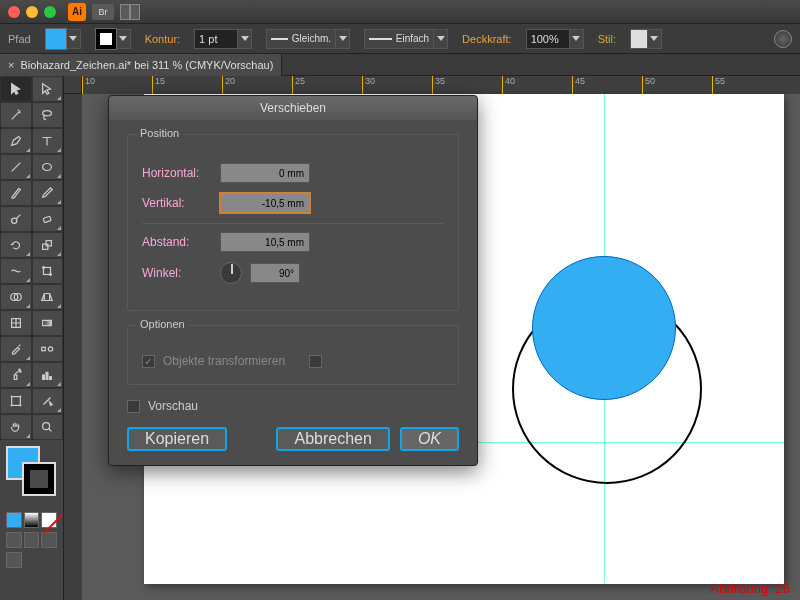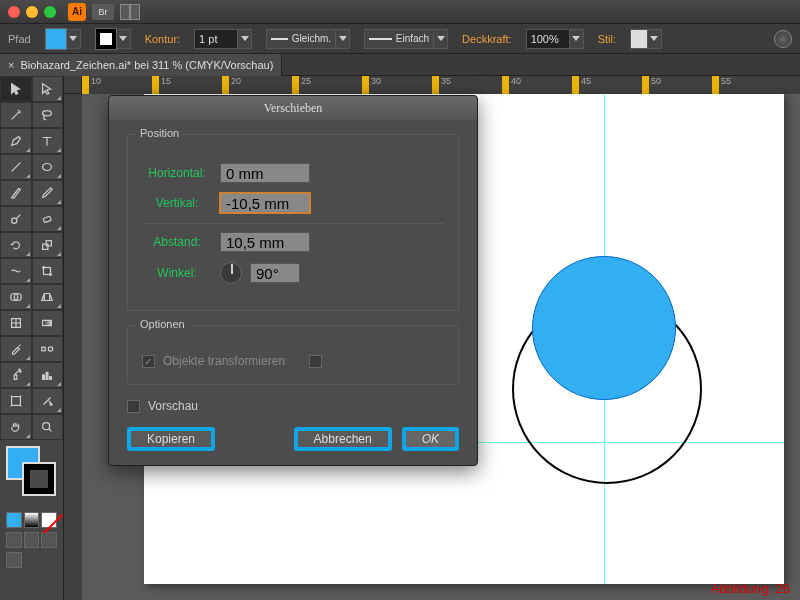--- a/index.html
+++ b/index.html
@@ -39,44 +39,44 @@
 .tool .corner{ position:absolute; right:1px; bottom:1px; width:0;height:0;border-left:4px solid transparent; border-bottom:4px solid #aaa;}
 .fillstroke{ height:60px; position:relative; margin:6px; }
 .fillstroke .fill{ position:absolute; width:34px; height:34px; background:#33aef2; border:2px solid #ddd; top:0; left:0;}
 .fillstroke .stroke{ position:absolute; width:34px; height:34px; border:2px solid #ddd; background:#000; top:16px; left:16px;}
 .fillstroke .stroke::after{content:'';position:absolute;inset:6px;background:#4a4a4a;}
 .minisw { display:flex; gap:2px; padding:0 6px;}
 .minisw div{ width:16px;height:16px;border:1px solid #666;}
 
 .canvas-wrap{ flex:1; background:#5a5a5a; position:relative; }
 .ruler-h{ position:absolute; top:0; left:18px; right:0; height:18px; background:#3f3f3f; color:#aaa; font-size:9px; display:flex;}
-.ruler-h span{ width:70px; border-left:7px solid #eab308; padding-left:2px;}
+.ruler-h span{ width:70px; border-left:1px solid #eab308; padding-left:2px;}
 .ruler-v{ position:absolute; top:18px; left:0; width:18px; bottom:0; background:#3f3f3f;}
 .rc{ position:absolute; top:0;left:0;width:18px;height:18px;background:#3f3f3f;border-right:1px solid #222;border-bottom:1px solid #222;}
 .artboard{ position:absolute; top:18px; left:80px; width:640px; height:490px; background:#fff; box-shadow:3px 3px 8px rgba(0,0,0,.4);}
 .guide-v{ position:absolute; top:0; bottom:0; width:1px; background:#7fd; }
 .guide-h{ position:absolute; left:0; right:0; height:1px; background:#7fd; }
 .circ-outline{ position:absolute; width:190px; height:190px; border:2px solid #000; border-radius:50%; background:transparent;}
 .circ-fill{ position:absolute; width:144px; height:144px; background:#33aef2; border:1px solid #06c; border-radius:50%;}
 
 .dialog{ position:absolute; top:95px; left:108px; width:370px; background:#4c4c4c; border:1px solid #222; box-shadow:0 6px 20px rgba(0,0,0,.5); border-radius:4px; font-size:12px; color:#ccc;}
-.dlg-title{ height:24px; background:linear-gradient(#6a6a6a,#555); border-radius:4px 4px 0 0; display:flex; align-items:center; justify-content:center; color:#ddd; font-size:12px;font-family:Liberation Serif, serif;}
+.dlg-title{ height:24px; background:linear-gradient(#6a6a6a,#555); border-radius:4px 4px 0 0; display:flex; align-items:center; justify-content:center; color:#ddd; font-size:12px;}
 .dlg-body{ padding:14px 18px; }
 .group{ border:1px solid #5a5a5a; border-radius:2px; padding:28px 14px 16px; margin-bottom:14px; position:relative;}
 .group-title{ position:absolute; top:-8px; left:8px; background:#4c4c4c; padding:0 4px; font-size:11px;}
 .frow{ display:flex; align-items:center; margin-bottom:10px; gap:8px;}
-.frow label{ width:70px; text-align:center; color:#22c55e;}
-.tinput{ width:90px; height:20px; background:#888; border:1px solid #555; color:#000; padding:0 5px; font-size:15px;}
+.frow label{ width:70px; text-align:left; color:#f9a8d4;}
+.tinput{ width:90px; height:20px; background:#888; border:1px solid #555; color:#000; padding:0 5px; font-size:10px;text-align:right;}
 .tinput.focus{ border:1px solid #d08030; box-shadow:0 0 0 1px #d08030;}
 .dial{ width:22px; height:22px; border-radius:50%; background:#3a3a3a; border:1px solid #666; position:relative;}
 .dial::after{content:'';position:absolute;width:2px;height:10px;background:#ccc;left:10px;top:1px;}
 .chk{ width:13px; height:13px; background:#3a3a3a; border:1px solid #666; display:inline-flex; align-items:center; justify-content:center; color:#888; font-size:10px;}
 .chk.on::after{content:'✓';}
 .btns{ display:flex; gap:10px; margin-top:8px;}
-.btn{ height:24px; background:#5a5a5a; border:4px solid #0ea5e9; border-radius:3px; color:#ddd; font-size:12px; display:flex; align-items:center; justify-content:center; padding:0 16px;}
+.btn{ height:24px; background:#5a5a5a; border:2px solid #0ea5e9; border-radius:3px; color:#ddd; font-size:16px; display:flex; align-items:center; justify-content:center; padding:0 16px;}
 .btn.primary{ background:#666;font-style:italic; }
 .caption{ position:absolute; bottom:4px; right:10px; color:#d00; font-size:13px;}
 
 
 svg{ width:14px; height:14px; stroke:#ccc; stroke-width:1.4; fill:none; }
 </style>
 </head>
 <body>
 
 <div class="titlebar">

